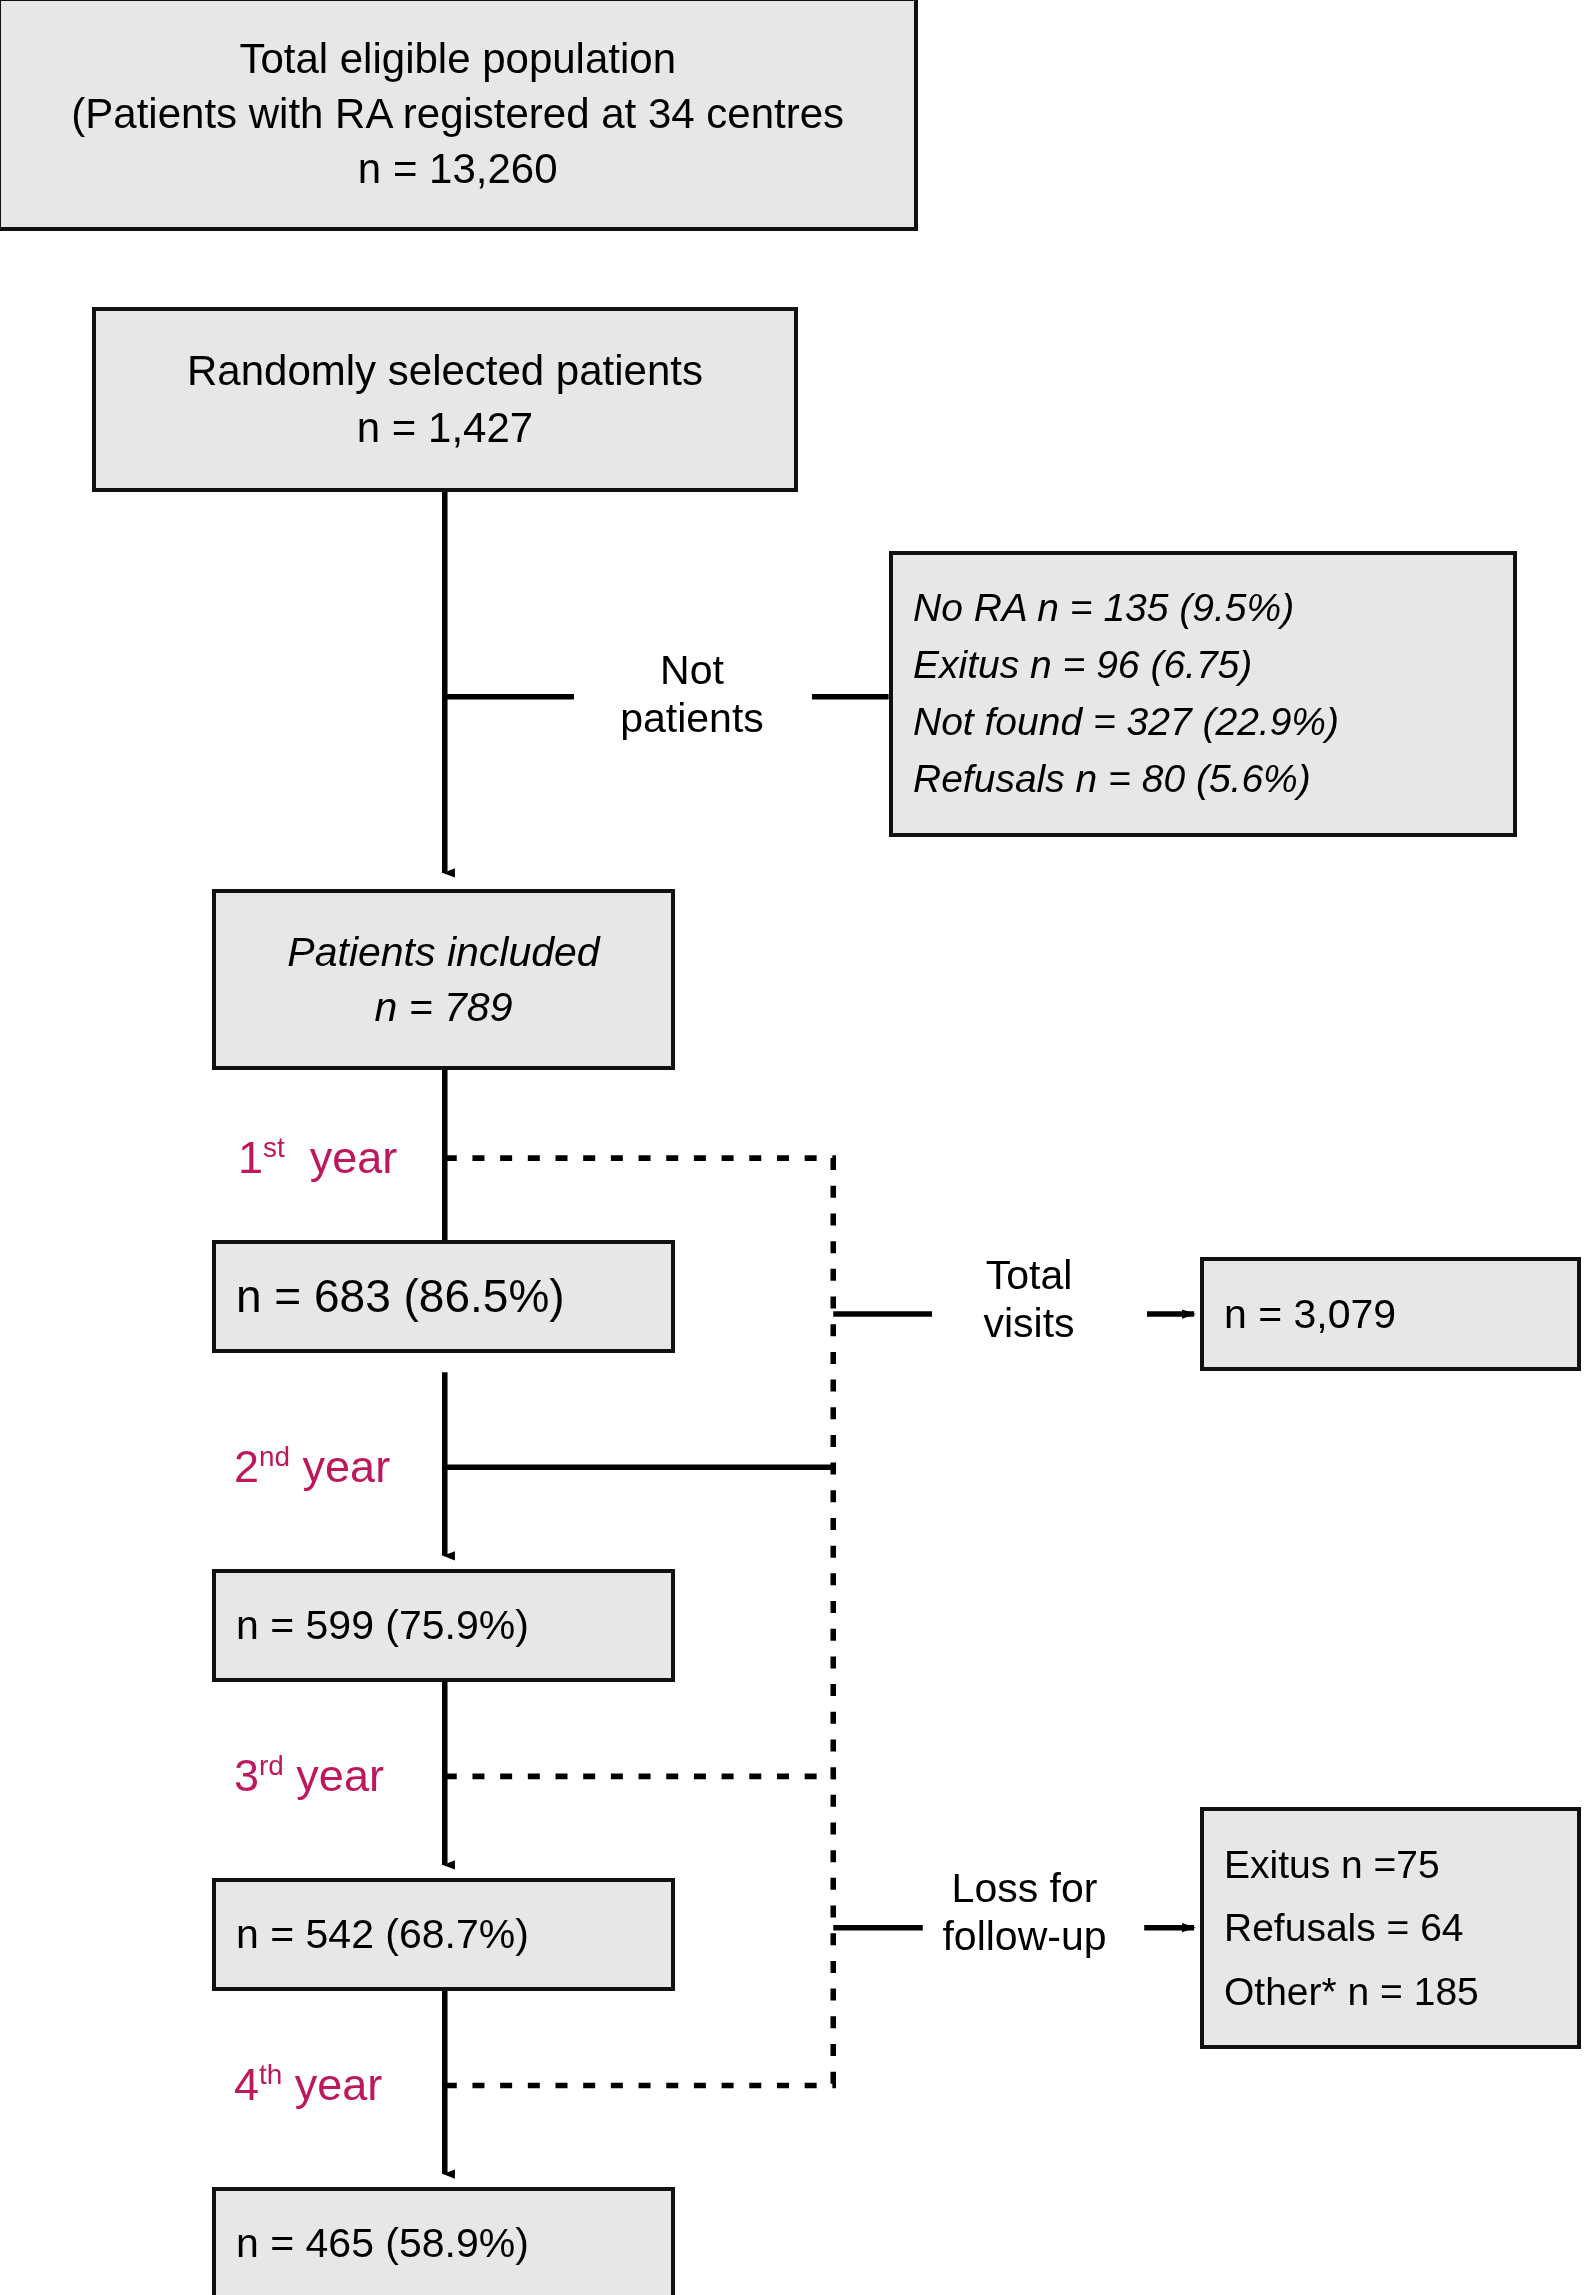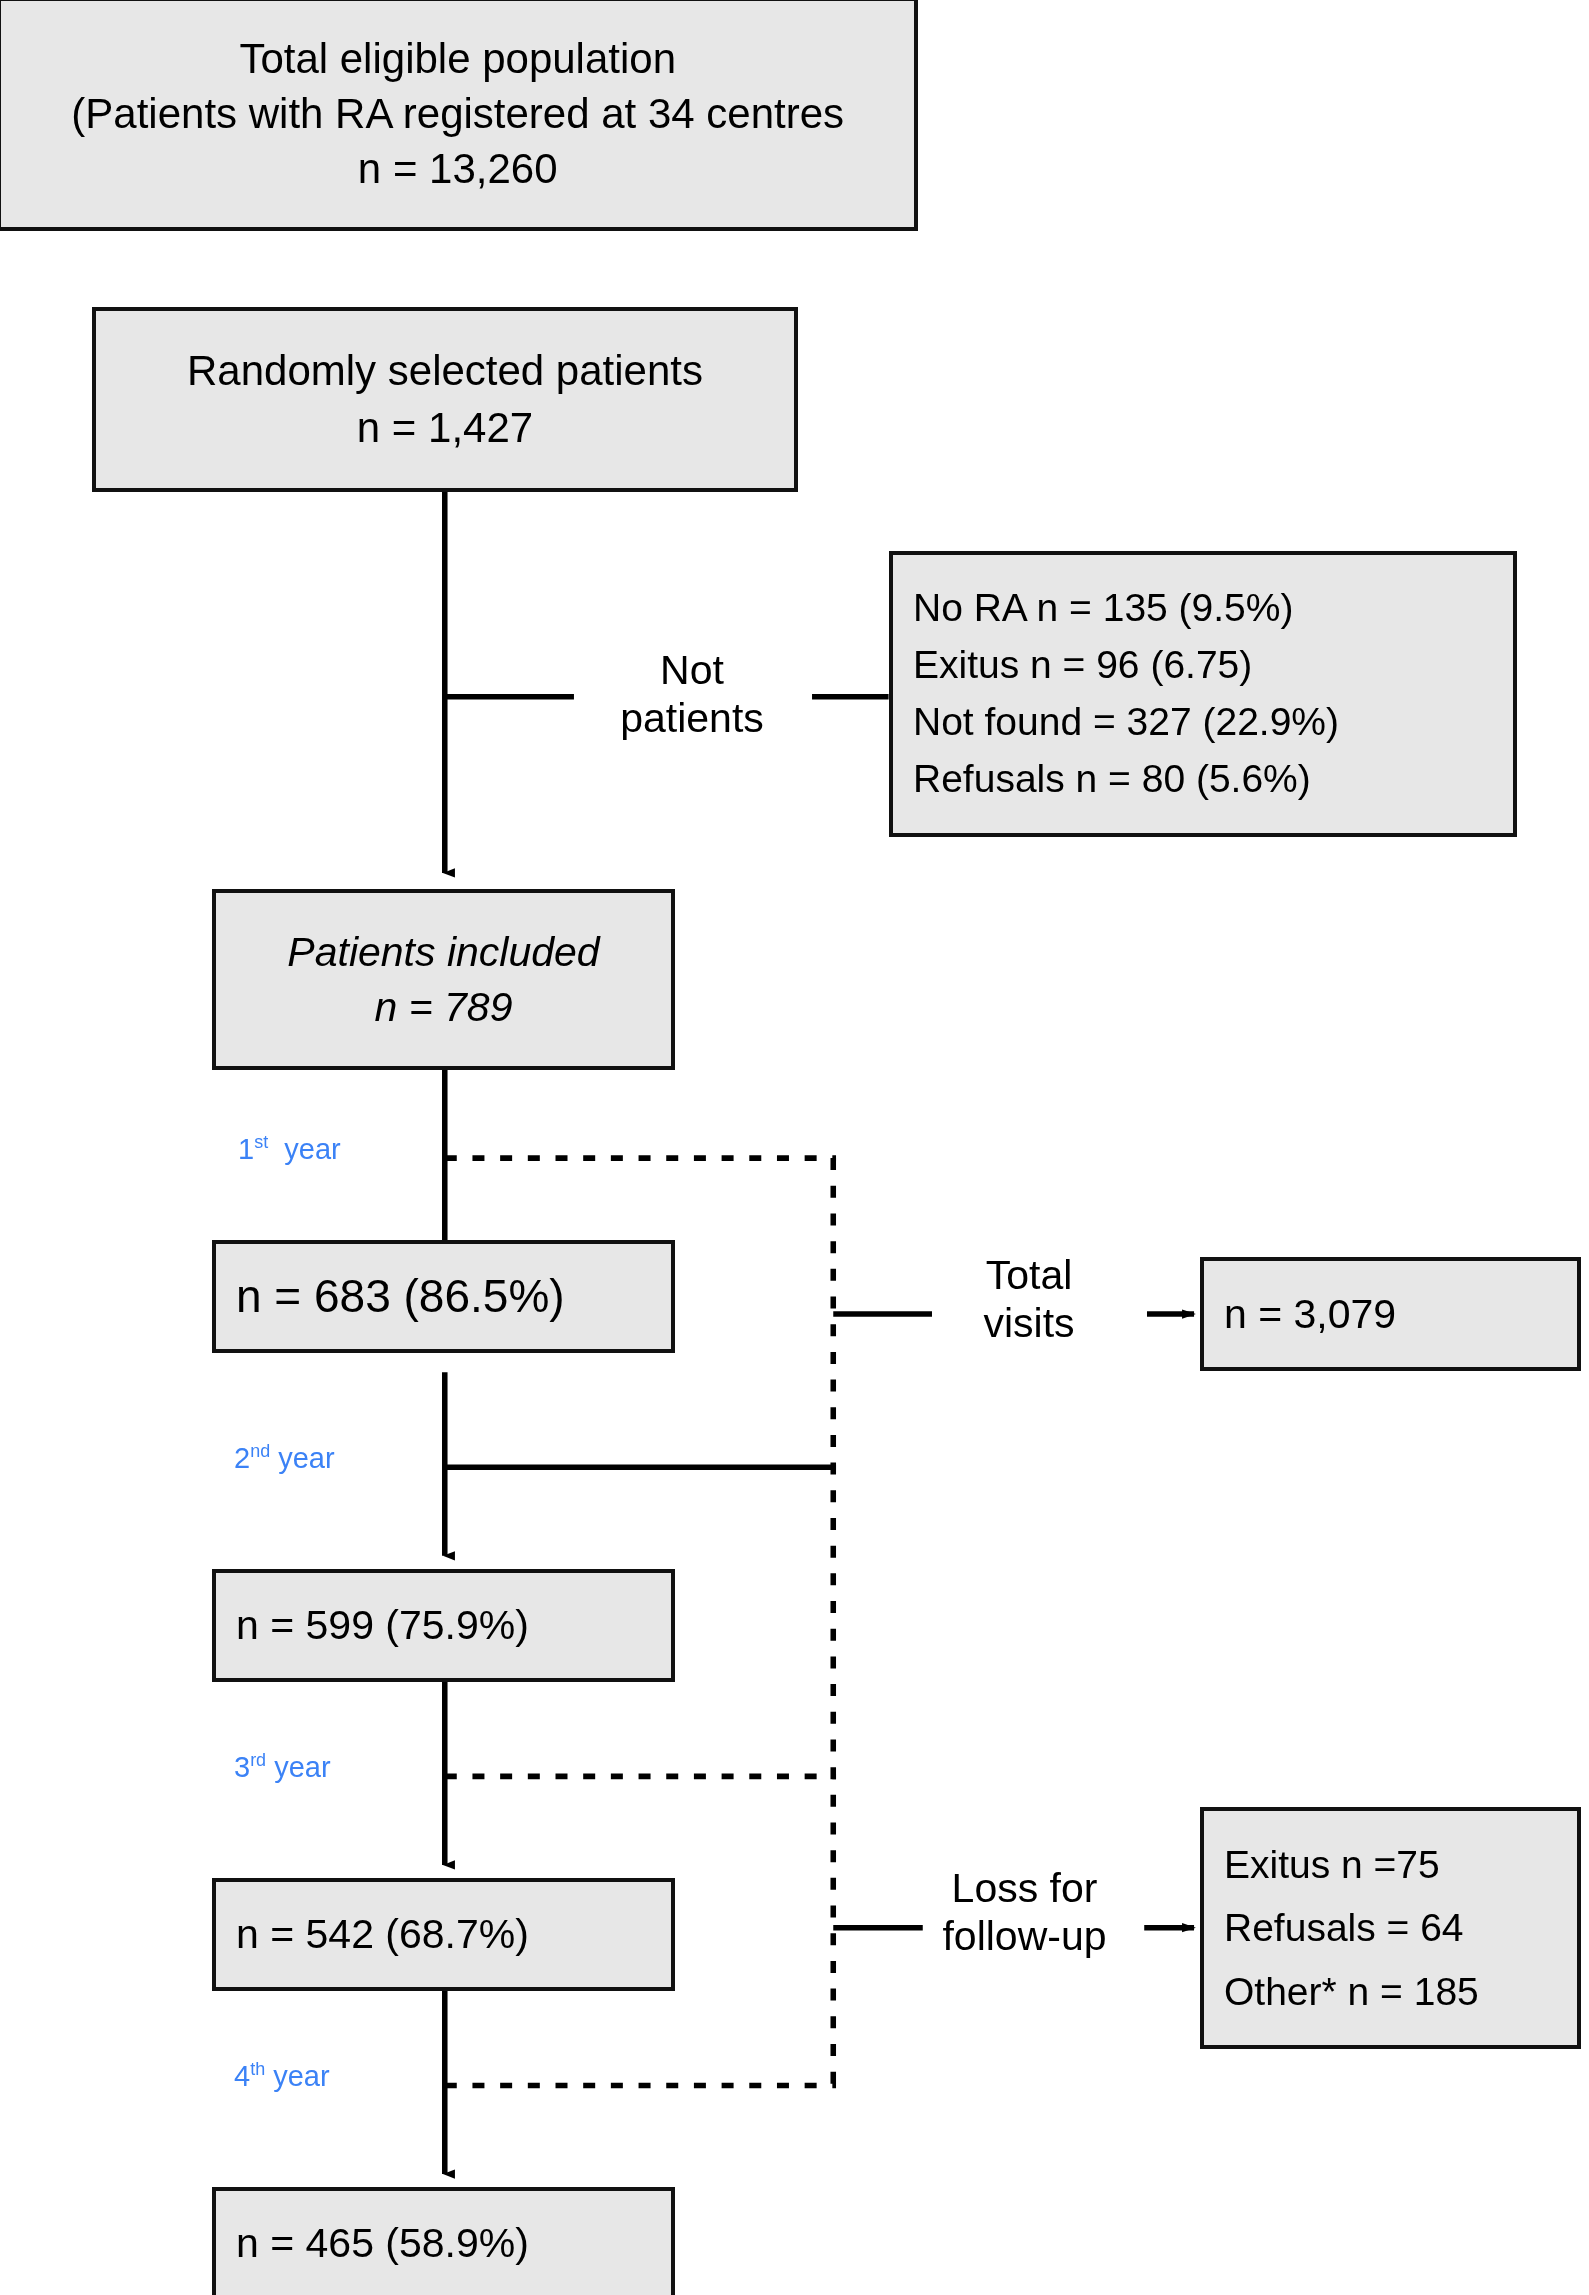--- a/index.html
+++ b/index.html
@@ -26,21 +26,21 @@
   .node.left-align .ln{padding-left:20px;}
 
   
   #node-total{left:-2.8px;top:-2.8px;width:921px;height:234px;font-size:42px;}
   #node-total .ln{line-height:1.30;text-align:right;}
 
   #node-random{left:92px;top:307px;width:706px;height:185px;font-size:42px;}
   #node-random .ln{line-height:1.34;}
 
   #node-notincluded{left:889px;top:551px;width:628px;height:286px;font-size:39px;}
-  #node-notincluded .ln{line-height:1.46;}
+  #node-notincluded .ln{line-height:1.46;font-style:italic;}
 
   #node-included{left:212px;top:889px;width:463px;height:181px;font-size:41px;}
   #node-included .ln{line-height:1.34;font-style:italic;}
 
   #node-y1{left:212px;top:1240px;width:463px;height:113px;font-size:46px;}
   #node-y2{left:212px;top:1569px;width:463px;height:113px;font-size:41px;}
   #node-y3{left:212px;top:1878px;width:463px;height:113px;font-size:41px;}
   #node-y4{left:212px;top:2187px;width:463px;height:113px;font-size:41px;}
 
   #node-visits{left:1200px;top:1257px;width:381px;height:114px;font-size:41px;}
@@ -56,22 +56,22 @@
     text-align:center;
     white-space:nowrap;
   }
   .elabel.two-line{text-align:center;}
   #lbl-notincluded{left:581px;top:646px;width:222px;text-align:center;}
   #lbl-totalvisits{left:900px;top:1251px;width:258px;text-align:center;}
   #lbl-loss{left:886px;top:1864px;width:277px;text-align:center;}
 
   .ylabel{
     position:absolute;
-    color:#3b82f6;
-    font-size:29px;
+    color:#be185d;
+    font-size:45px;
     white-space:nowrap;
   }
   .ylabel sup{font-size:0.62em;vertical-align:super;}
   #lbl-y1{left:238px;top:1132px;}
   #lbl-y2{left:234px;top:1441px;}
   #lbl-y3{left:234px;top:1750px;}
   #lbl-y4{left:234px;top:2059px;}
 </style>
 </head>
 <body>

